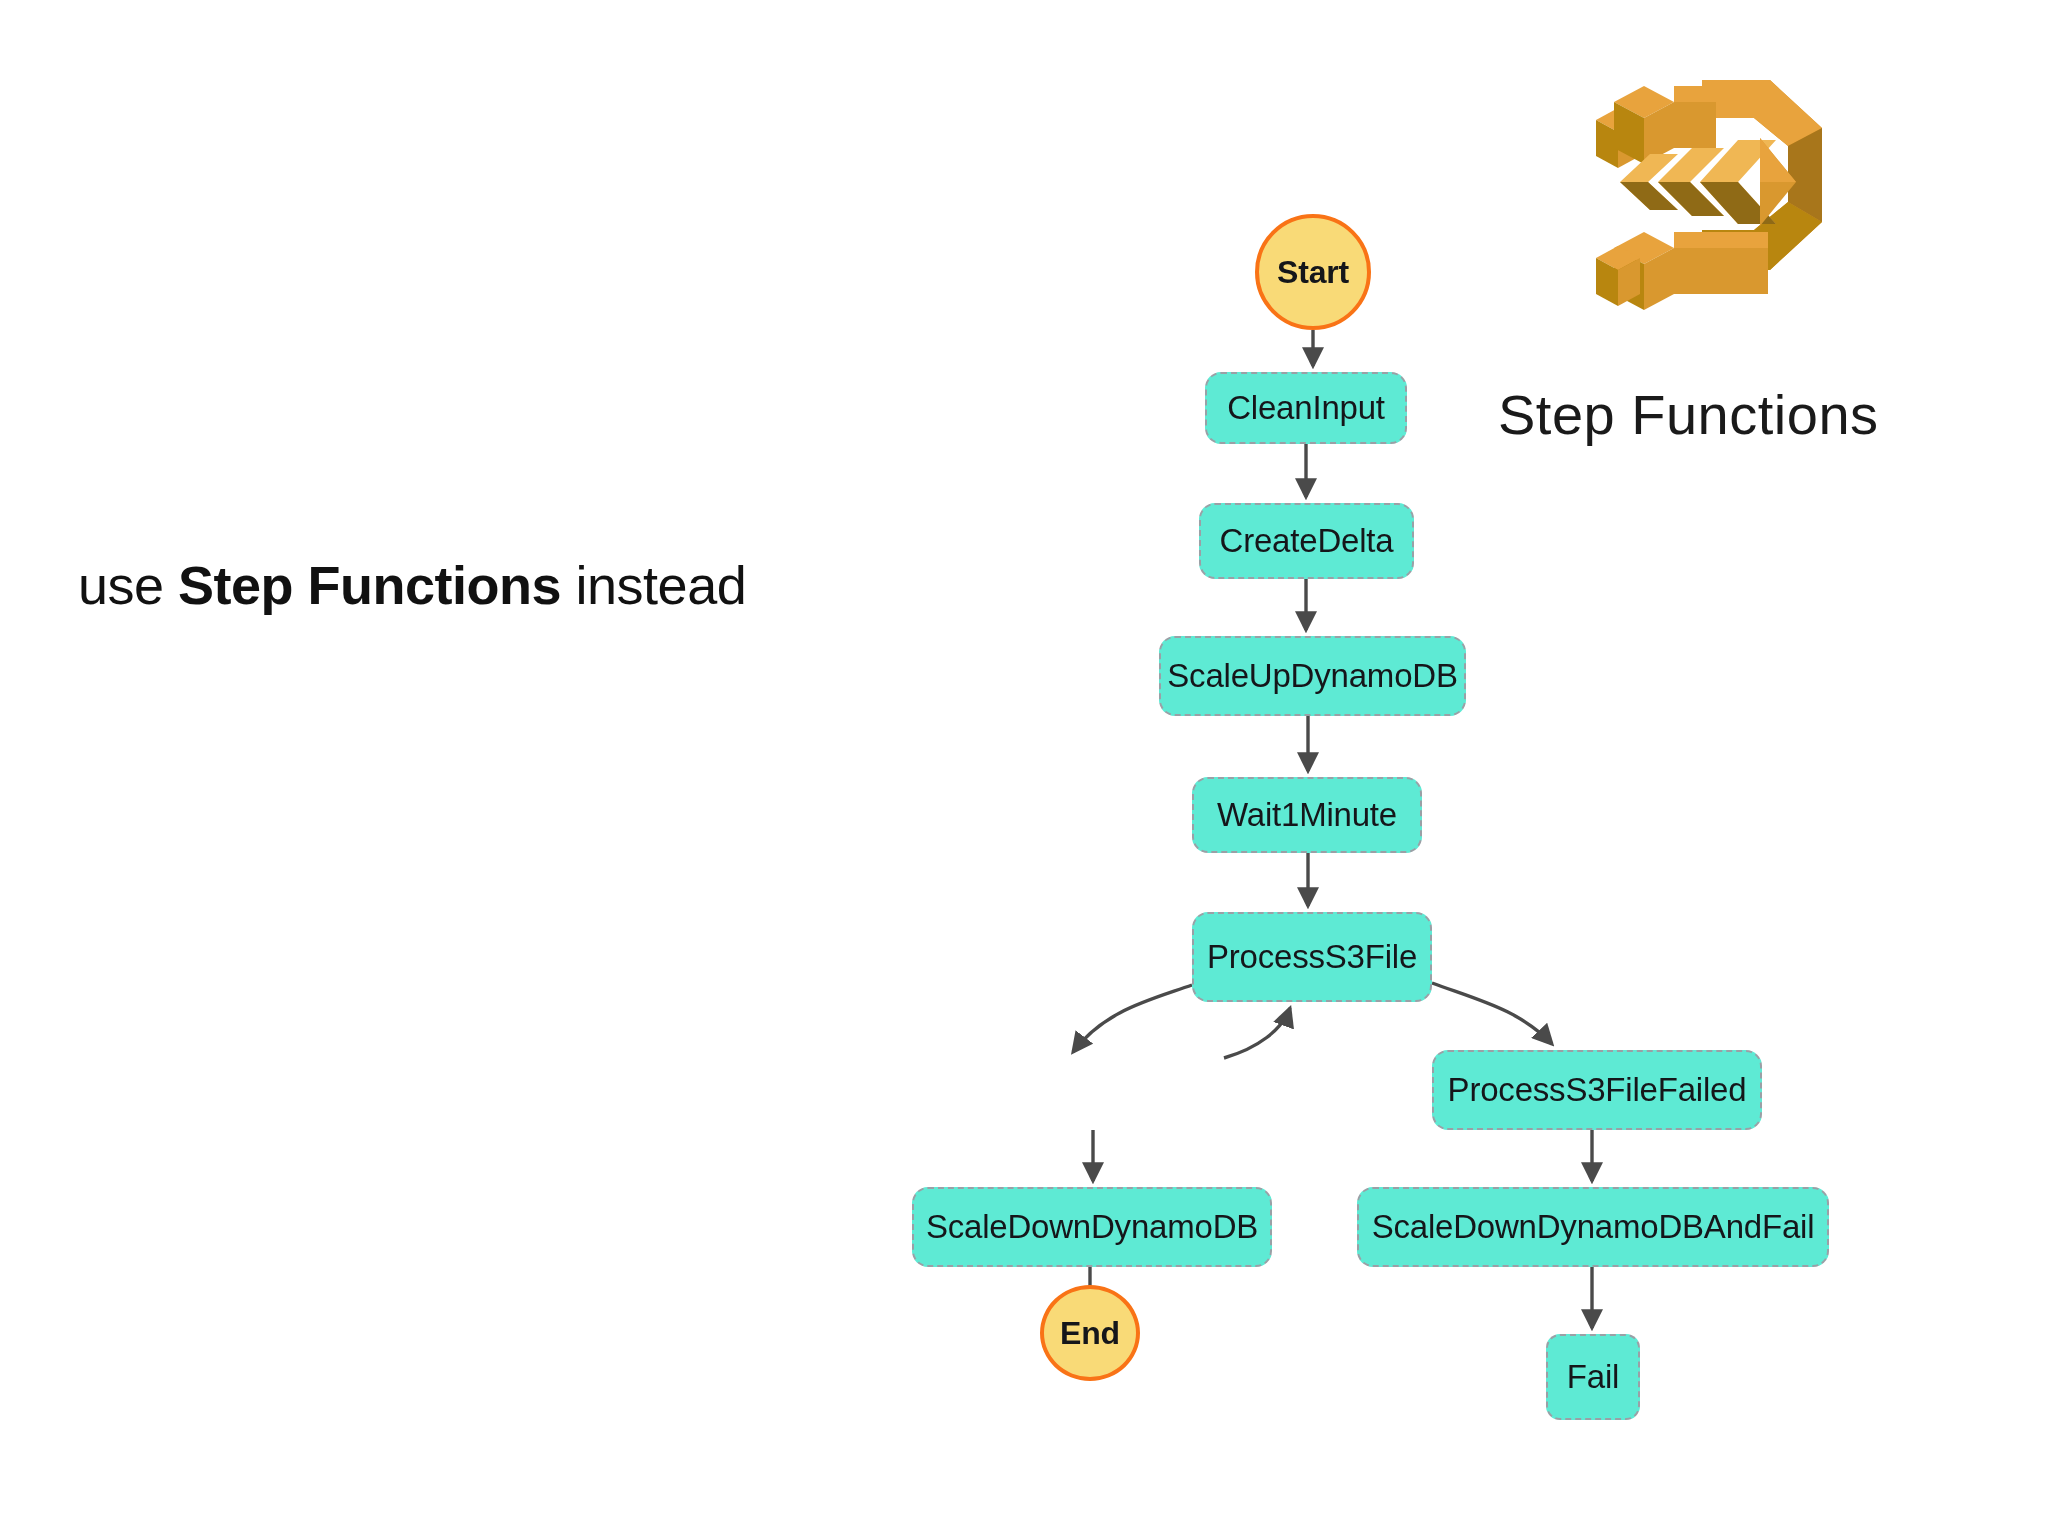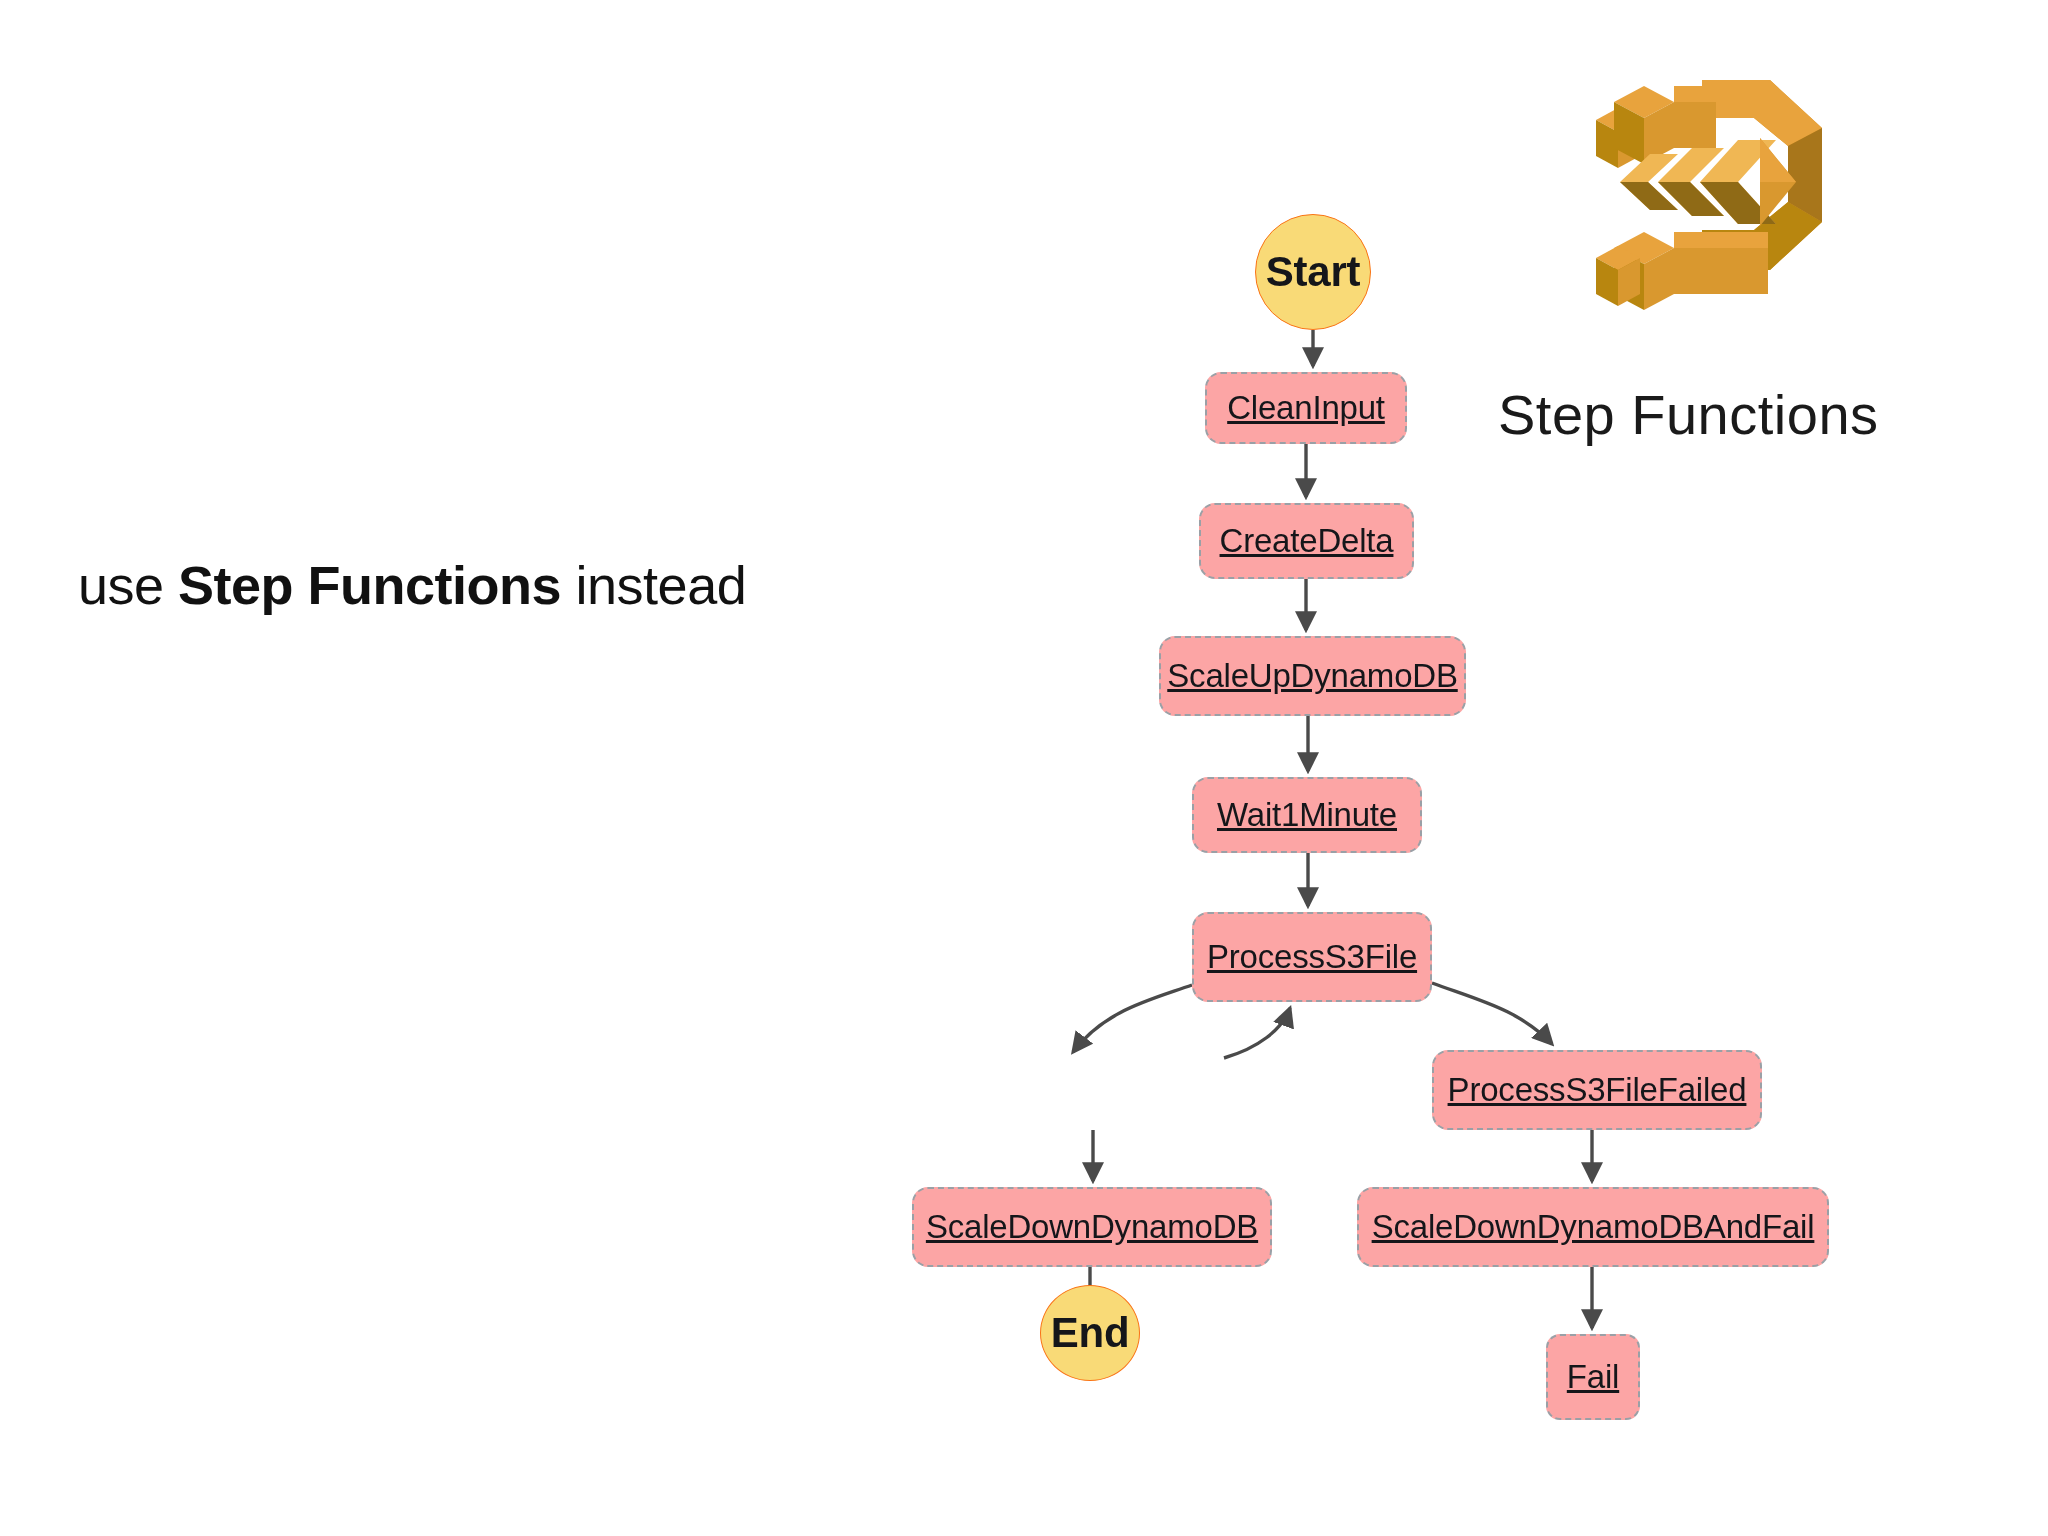--- a/index.html
+++ b/index.html
@@ -66,41 +66,40 @@
     pointer-events: none;
   }
 
   
   .node {
     position: absolute;
     box-sizing: border-box;
     display: flex;
     align-items: center;
     justify-content: center;
-    background: #fca5a5;
+    background: #5eead4;
     border: 2.5px dashed #9aa0a6;
     border-radius: 16px;
     color: #15161a;
     font-size: 33px;
     font-weight: 400;
     letter-spacing: -0.2px;
     white-space: nowrap;
-    text-decoration: underline;
   }
   .terminal {
     position: absolute;
     box-sizing: border-box;
     display: flex;
     align-items: center;
     justify-content: center;
     background: #f9da77;
-    border: 1px solid #f97316;
+    border: 4px solid #f97316;
     border-radius: 50%;
     color: #15161a;
-    font-size: 42px;
+    font-size: 32px;
     font-weight: 600;
     letter-spacing: -0.2px;
   }
 </style>
 </head>
 <body>
 
 <div id="slide">
 
   <div id="headline">

